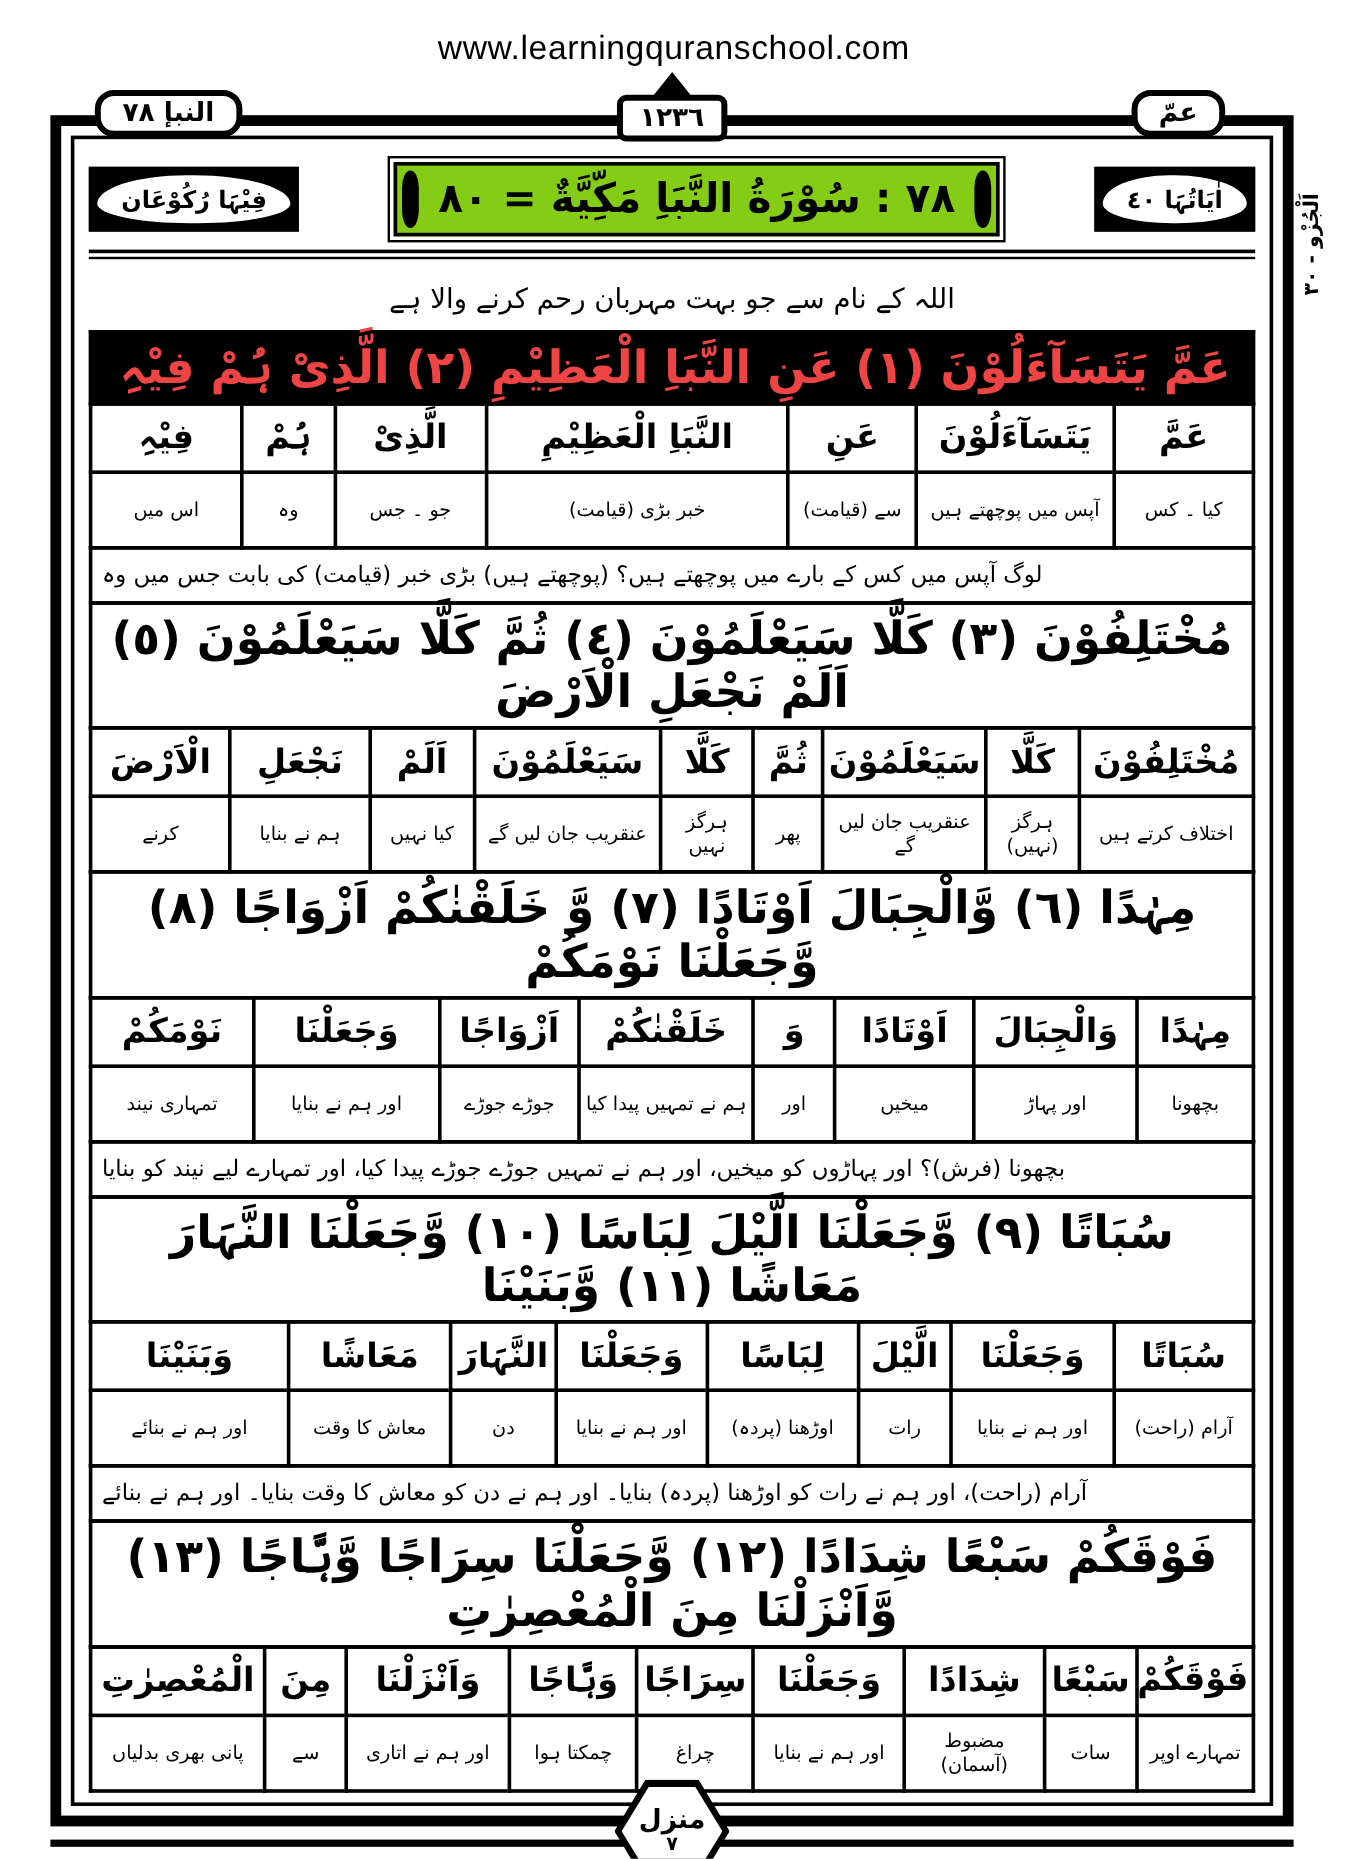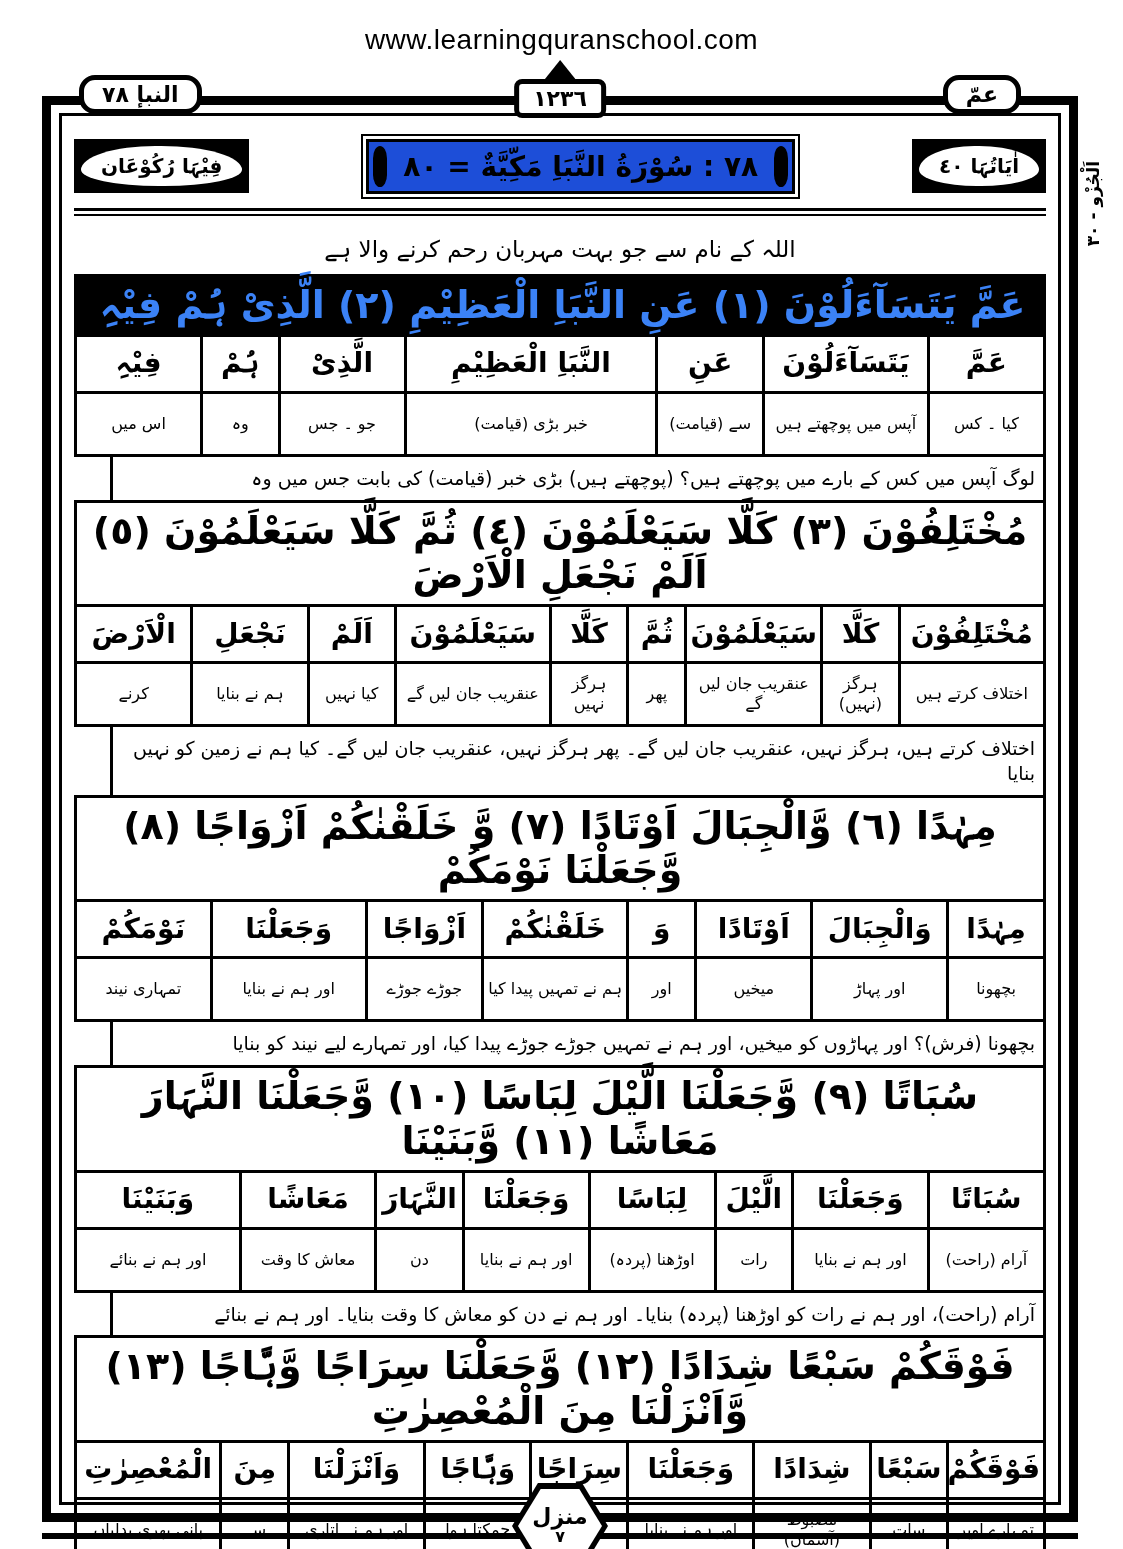--- a/index.html
+++ b/index.html
@@ -28,38 +28,38 @@
   .manzil-in{width:84px;height:74px;background:#fff;clip-path:polygon(27% 0,73% 0,100% 50%,73% 100%,27% 100%,0 50%);
     display:flex;flex-direction:column;align-items:center;justify-content:center;direction:rtl;}
   .manzil-in .lbl{font-size:22px;font-weight:bold;line-height:1;}
   .manzil-in .num{font-size:16px;font-weight:bold;line-height:1.1;}
   
   .content{direction:rtl;}
   .head-row{display:flex;align-items:center;justify-content:space-between;height:80px;margin-bottom:2px;}
   .ornate{background:#000;padding:5px;border:2px solid #000;}
   .ornate .cloud{display:block;background:#fff;border-radius:48% 52% 50% 50%/62% 62% 42% 42%;
     padding:8px 20px;font-size:20px;font-weight:bold;white-space:nowrap;}
-  .title-box{border:3px solid #000;box-shadow:0 0 0 3px #fff,0 0 0 5px #000;background:#1d4ed8;
-    padding:8px 34px;font-size:28px;font-weight:bold;position:relative;white-space:nowrap;}
+  .title-box{border:3px solid #000;box-shadow:0 0 0 3px #fff,0 0 0 5px #000;background:#84cc16;
+    padding:8px 34px;font-size:34px;font-weight:bold;position:relative;white-space:nowrap;}
   .title-box::before,.title-box::after{content:"";position:absolute;top:4px;bottom:4px;width:14px;background:#000;
     border-radius:50% 50% 50% 50%/30% 30% 30% 30%;}
   .title-box::before{right:4px;} .title-box::after{left:4px;}
   
   .bismillah{text-align:center;font-size:46px;font-weight:bold;line-height:1.3;height:78px;}
   .rule{border-top:3px solid #000;border-bottom:2px solid #000;height:3px;margin:2px 0 0 0;}
   .bismillah-urdu{text-align:center;font-size:23px;padding:20px 0 12px 0;border-bottom:3px solid #000;}
   
   .stack > *{border:3px solid #000;margin-top:-3px;}
   .verse{font-size:38px;font-weight:bold;line-height:1.18;text-align:center;padding:6px 10px;}
-  .verse.black{background:#000;color:#3b82f6;padding-left:15px;}
+  .verse.black{background:#000;color:#ef4444;padding-left:15px;}
   table.wtable{width:100%;border-collapse:collapse;table-layout:fixed;}
   table.wtable td{border:3px solid #000;text-align:center;vertical-align:middle;padding:2px 3px;overflow:hidden;}
   tr.ar-row td{font-size:28px;font-weight:bold;height:50px;line-height:1.1;white-space:nowrap;}
   tr.ur-row td{font-size:16px;height:56px;line-height:1.25;}
-  .trans{font-size:19px;text-align:right;padding:9px 8px;line-height:1.3;margin-left:36px;}
+  .trans{font-size:19px;text-align:left;padding:9px 8px;line-height:1.3;}
 </style>
 </head>
 <body>
 
 <div class="page">
 
   <div class="site-url">www.learningquranschool.com</div>
 
   <div class="frame">
 
@@ -162,21 +162,20 @@
               <td>عنقریب جان لیں گے</td>
               <td>پھر</td>
               <td>ہرگز نہیں</td>
               <td>عنقریب جان لیں گے</td>
               <td>کیا نہیں</td>
               <td>ہم نے بنایا</td>
               <td>کرنے</td>
             </tr>
           </tbody>
             </table>
-          <div class="trans">اختلاف کرتے ہیں، ہرگز نہیں، عنقریب جان لیں گے۔ پھر ہرگز نہیں، عنقریب جان لیں گے۔ کیا ہم نے زمین کو نہیں بنایا</div>
 
           <div class="verse">مِہٰدًا (٦) وَّالْجِبَالَ اَوْتَادًا (٧) وَّ خَلَقْنٰکُمْ اَزْوَاجًا (٨) وَّجَعَلْنَا نَوْمَکُمْ</div>
           <table class="wtable">
             <colgroup>
                 <col style="width:10%">
                 <col style="width:14%">
                 <col style="width:12%">
                 <col style="width:7%">
                 <col style="width:15%">
                 <col style="width:12%">

